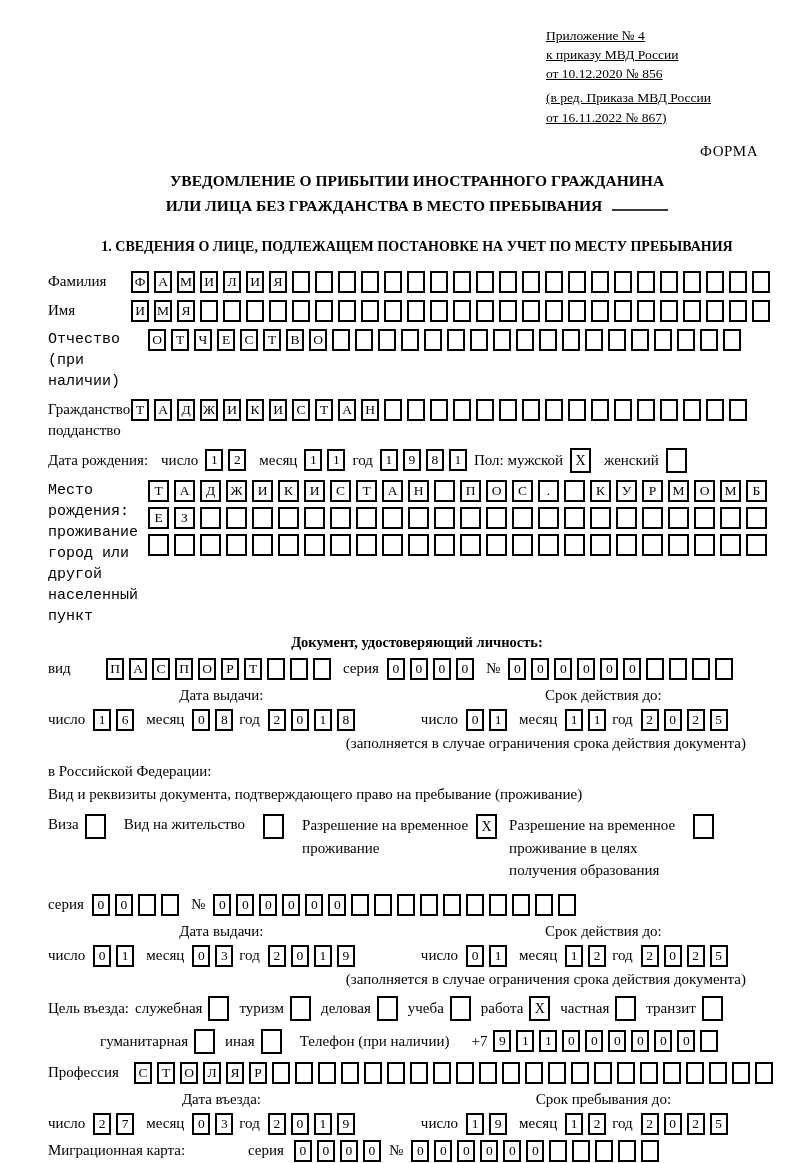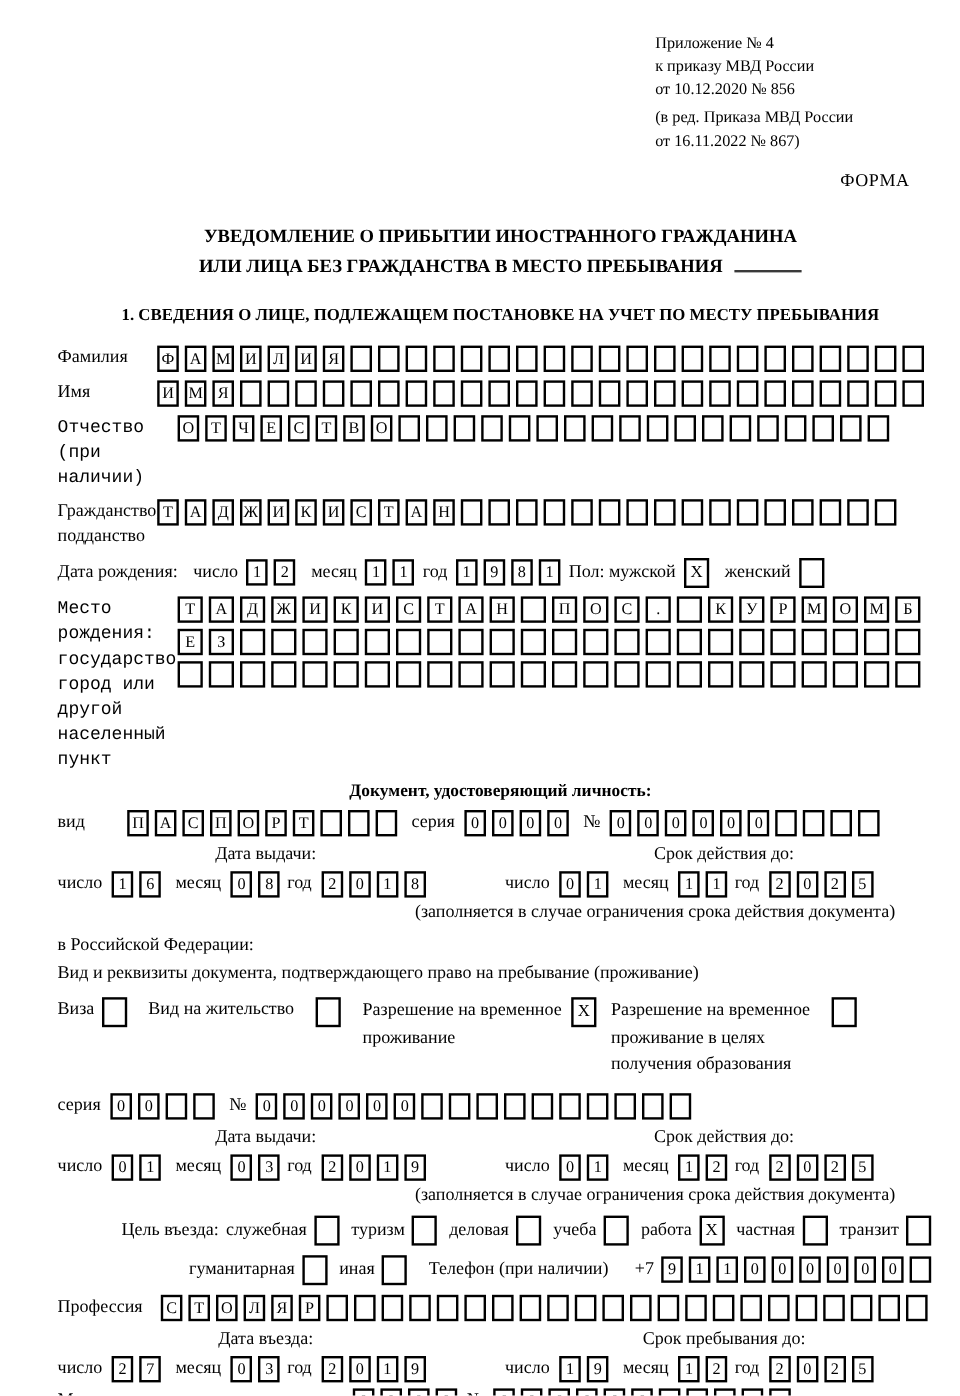--- a/index.html
+++ b/index.html
@@ -3,26 +3,26 @@
 <meta charset="utf-8">
 <style>
   html,body{margin:0;padding:0;background:#ffffff;}
   body{
     width:800px;height:1163px;overflow:hidden;color:#000;
     font-family:"Liberation Serif","DejaVu Serif",serif;
   }
   .page{padding:26px 14px 8px 48px;box-sizing:border-box;width:800px;}
 
   
-  .hdr{margin-left:auto;width:240px;font-size:13.5px;line-height:1.42;}
+  .hdr{margin-left:auto;width:240px;font-size:13.5px;line-height:1.42;text-decoration:underline;}
   .hdr .gap{height:5px;}
   .form-label{font-weight:normal;text-align:right;margin:16px 28px 0 0;font-size:15px;letter-spacing:.5px;}
 
   
-  .title{text-align:center;font-weight:bold;font-size:15.5px;line-height:1.65;margin-top:25px;}
+  .title{text-align:center;font-weight:bold;font-size:15.5px;line-height:1.65;margin-top:8px;}
   .blank{display:inline-block;width:56px;border-bottom:2px solid #3a3a3a;height:4px;margin-left:10px;}
   .sec-heading{font-weight:bold;font-size:14px;text-align:center;margin:20px 0 16px 0;}
 
   
   .frow{display:flex;align-items:center;margin-bottom:7px;}
   .frow.top{align-items:flex-start;}
   .lbl{font-size:15px;flex:none;line-height:1.4;}
   .lw80{width:83px;}
   .lw98{width:100px;font-family:Liberation Mono, monospace;}
   .ml{margin-left:12px;margin-right:8px;}
@@ -52,21 +52,21 @@
   .dfields .lbl{margin-right:2px;}
   .dnote{font-size:15px;text-align:right;margin:-1px 40px 8px 0;}
 
   .intro{font-size:15px;line-height:1.55;}
   .opt-row{display:flex;align-items:flex-start;margin:8px 0 12px 0;}
   .optlbl{font-size:15px;text-align:left;line-height:1.5;}
   .g6{margin-left:6px;}
   .g12{margin-left:12px;}
   .g18{margin-left:18px;}
 
-  .purpose-row{display:flex;align-items:center;margin-bottom:8px;flex-wrap:nowrap;justify-content:flex-end;}
+  .purpose-row{display:flex;align-items:center;margin-bottom:8px;flex-wrap:nowrap;}
   .purpose-row .lbl{margin-right:6px;}
   .purpose-row .boxes{margin-right:10px;}
 
   .rep-block{display:flex;align-items:flex-start;margin-top:2px;}
   .rep-labels{width:100px;font-size:15px;line-height:1.55;flex:none;}
 </style>
 </head>
 <body>
 
 <div class="page">
@@ -254,21 +254,21 @@
       </span>
     <span class="lbl g6">женский</span>
     <span class="boxes chk">
         <span class="cb"></span>
       </span>
   </div>
 
   <div class="frow top">
     <div class="lbl lw98">
       <div>Место рождения:</div>
-      <div>государство</div>
+      <div>проживание</div>
       <div>город или другой</div>
       <div>населенный пункт</div>
     </div>
     <div>
       <div class="boxes w21 mb">
           <span class="cb">Т</span>
           <span class="cb">А</span>
           <span class="cb">Д</span>
           <span class="cb">Ж</span>
           <span class="cb">И</span>

